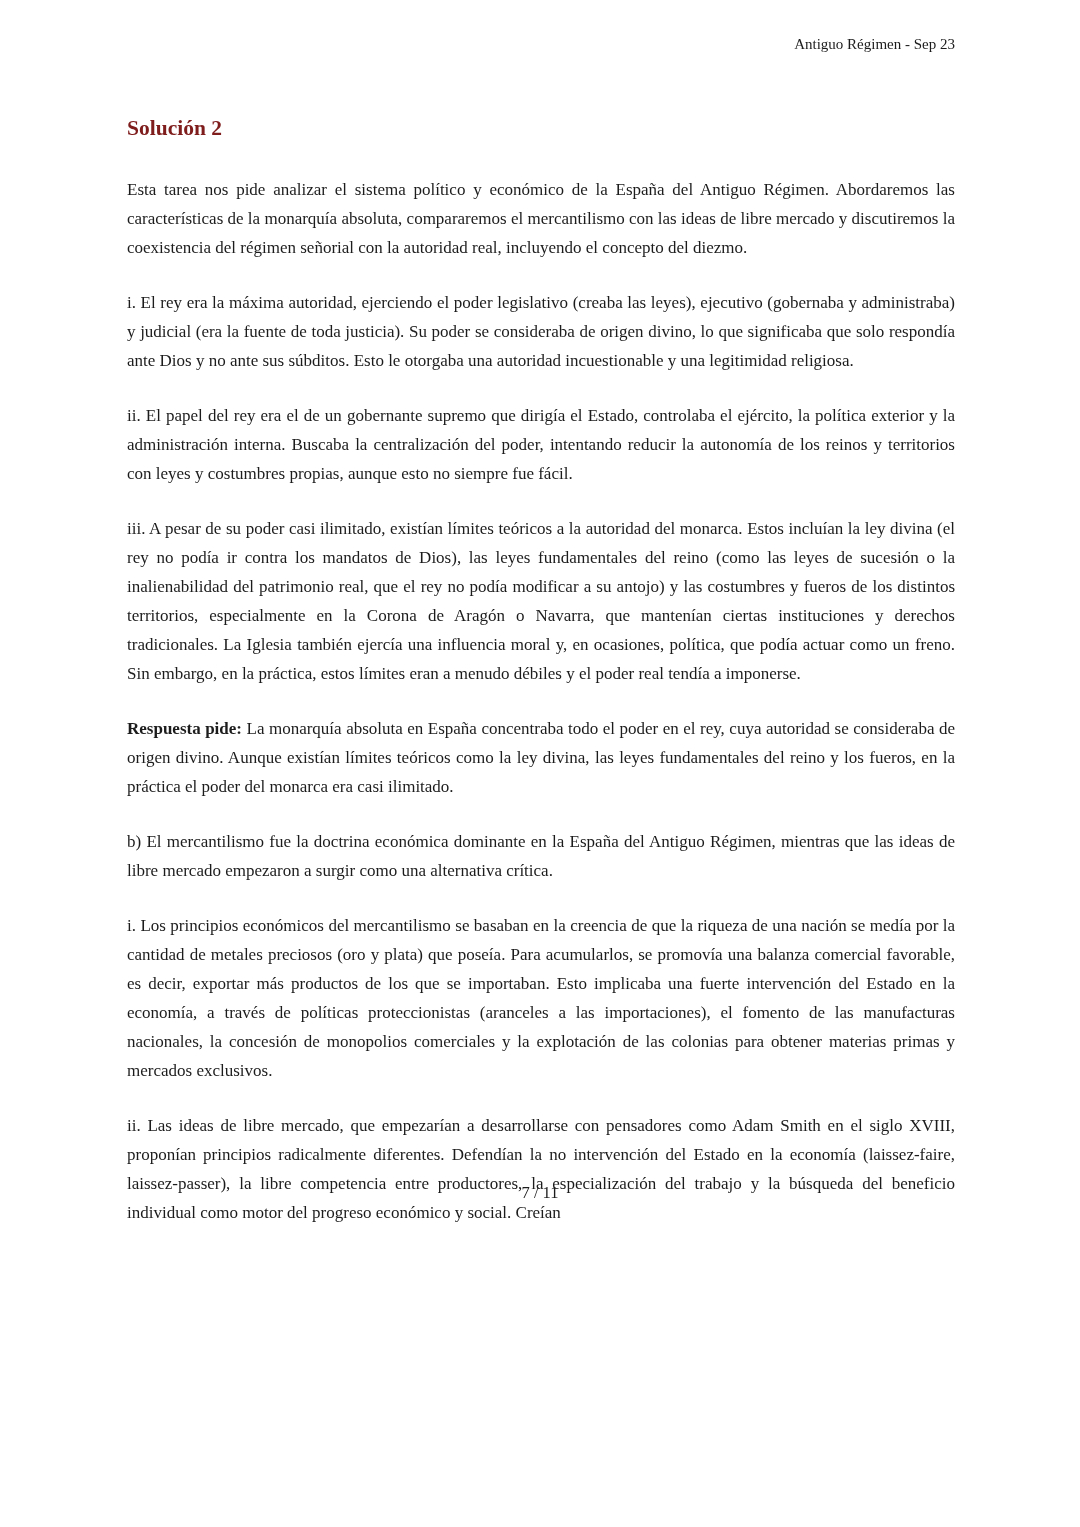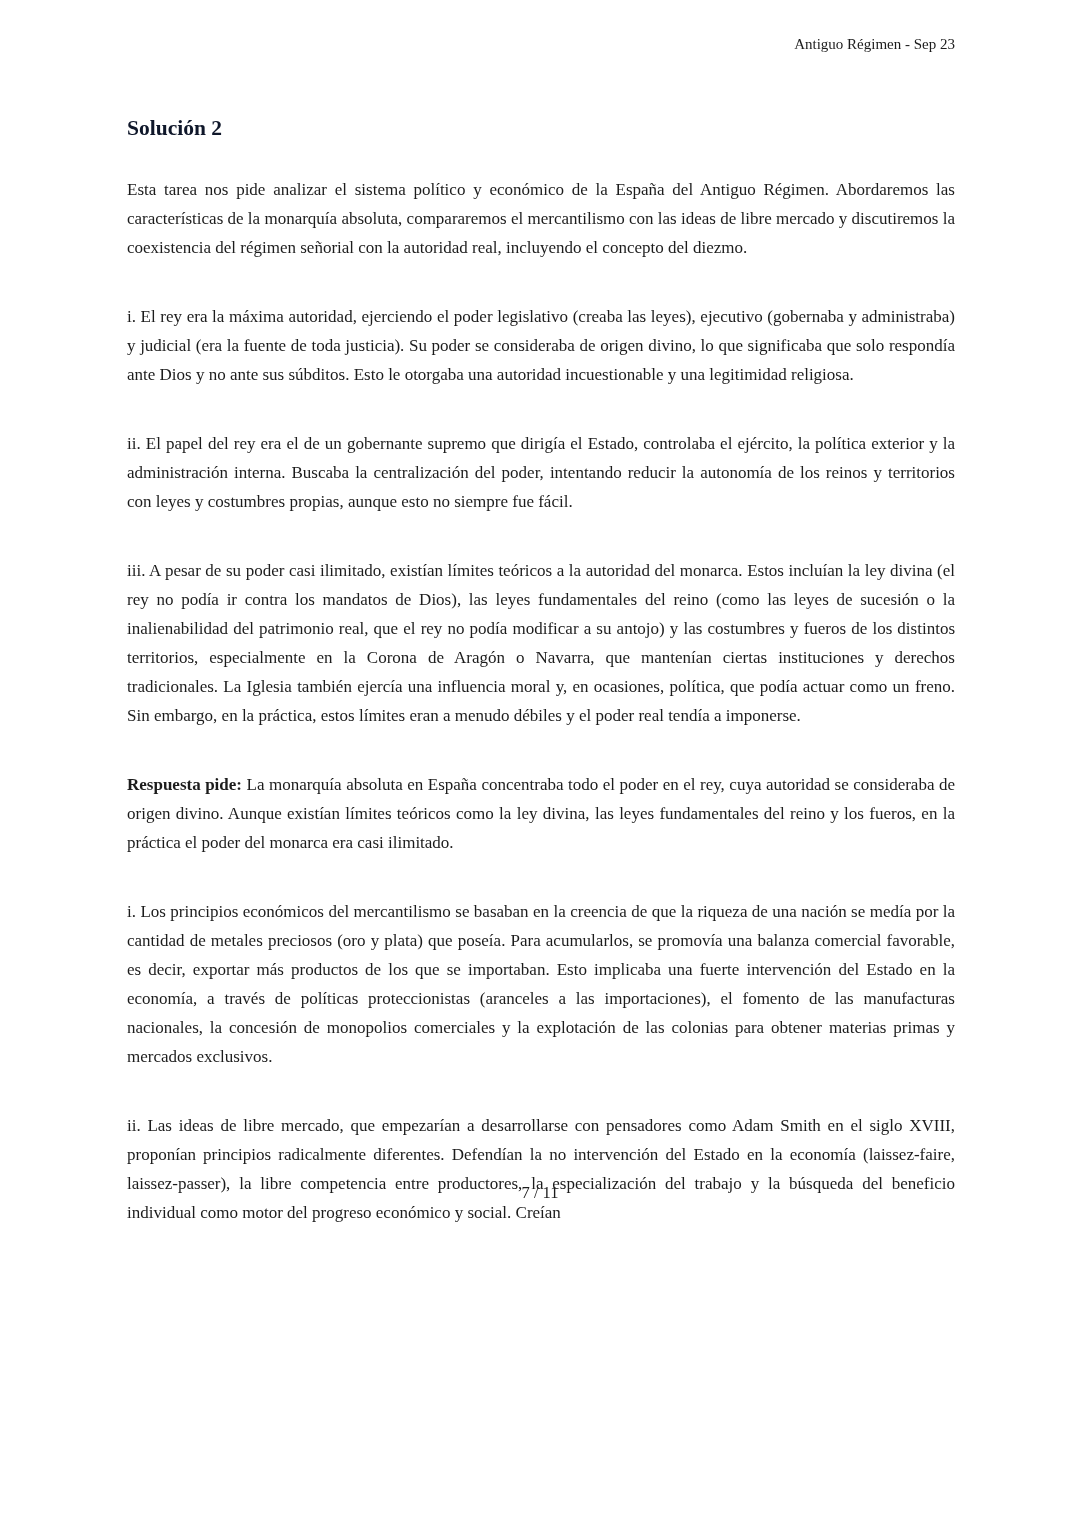--- a/index.html
+++ b/index.html
@@ -35,33 +35,33 @@
     position: absolute;
     top: 116px;
     left: 127px;
     right: 125px;
   }
 
   .title {
     font-size: 21.5px;
     font-weight: bold;
     margin-bottom: 26px;
-    color: #0f172a;
+    color: #7f1d1d;
   }
 
   .para {
     font-size: 17px;
     line-height: 29px;
     text-align: justify;
     margin-bottom: 3px;
     margin-top: 34px;
   }
 
   .para.spaced {
-    margin-top: 40px;
+    margin-top: 26px;
   }
 
   .para strong {
     font-weight: bold;
   }
 
   .page-footer {
     position: absolute;
     bottom: 73px;
     left: 0;
@@ -87,20 +87,21 @@
 
 
     <p class="para spaced">i. El rey era la máxima autoridad, ejerciendo el poder legislativo (creaba las leyes), ejecutivo (gobernaba y administraba) y judicial (era la fuente de toda justicia). Su poder se consideraba de origen divino, lo que significaba que solo respondía ante Dios y no ante sus súbditos. Esto le otorgaba una autoridad incuestionable y una legitimidad religiosa.</p>
 
     <p class="para spaced">ii. El papel del rey era el de un gobernante supremo que dirigía el Estado, controlaba el ejército, la política exterior y la administración interna. Buscaba la centralización del poder, intentando reducir la autonomía de los reinos y territorios con leyes y costumbres propias, aunque esto no siempre fue fácil.</p>
 
     <p class="para spaced">iii. A pesar de su poder casi ilimitado, existían límites teóricos a la autoridad del monarca. Estos incluían la ley divina (el rey no podía ir contra los mandatos de Dios), las leyes fundamentales del reino (como las leyes de sucesión o la inalienabilidad del patrimonio real, que el rey no podía modificar a su antojo) y las costumbres y fueros de los distintos territorios, especialmente en la Corona de Aragón o Navarra, que mantenían ciertas instituciones y derechos tradicionales. La Iglesia también ejercía una influencia moral y, en ocasiones, política, que podía actuar como un freno. Sin embargo, en la práctica, estos límites eran a menudo débiles y el poder real tendía a imponerse.</p>
 
     <p class="para spaced"><strong>Respuesta pide:</strong><span> La monarquía absoluta en España concentraba todo el poder en el rey, cuya autoridad se consideraba de origen divino. Aunque existían límites teóricos como la ley divina, las leyes fundamentales del reino y los fueros, en la práctica el poder del monarca era casi ilimitado.</span></p>
 
+    <p class="para spaced">b) El mercantilismo fue la doctrina económica dominante en la España del Antiguo Régimen, mientras que las ideas de libre mercado empezaron a surgir como una alternativa crítica.</p>
 
     <p class="para spaced">i. Los principios económicos del mercantilismo se basaban en la creencia de que la riqueza de una nación se medía por la cantidad de metales preciosos (oro y plata) que poseía. Para acumularlos, se promovía una balanza comercial favorable, es decir, exportar más productos de los que se importaban. Esto implicaba una fuerte intervención del Estado en la economía, a través de políticas proteccionistas (aranceles a las importaciones), el fomento de las manufacturas nacionales, la concesión de monopolios comerciales y la explotación de las colonias para obtener materias primas y mercados exclusivos.</p>
 
     <p class="para spaced">ii. Las ideas de libre mercado, que empezarían a desarrollarse con pensadores como Adam Smith en el siglo XVIII, proponían principios radicalmente diferentes. Defendían la no intervención del Estado en la economía (laissez-faire, laissez-passer), la libre competencia entre productores, la especialización del trabajo y la búsqueda del beneficio individual como motor del progreso económico y social. Creían</p>
   </main>
 
   <footer class="page-footer">
     <span>7 / 11</span>
   </footer>
 

